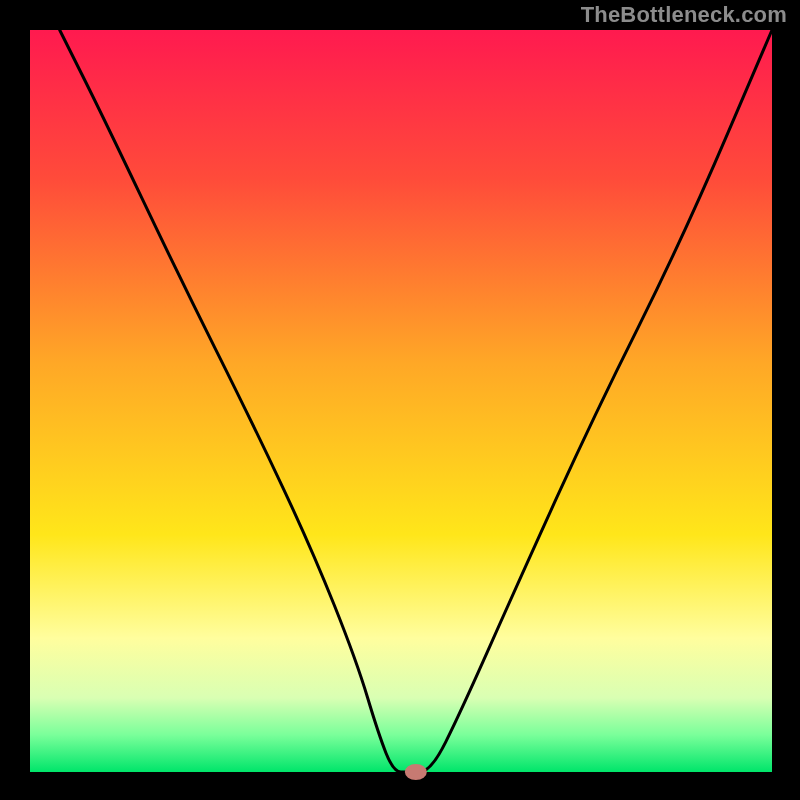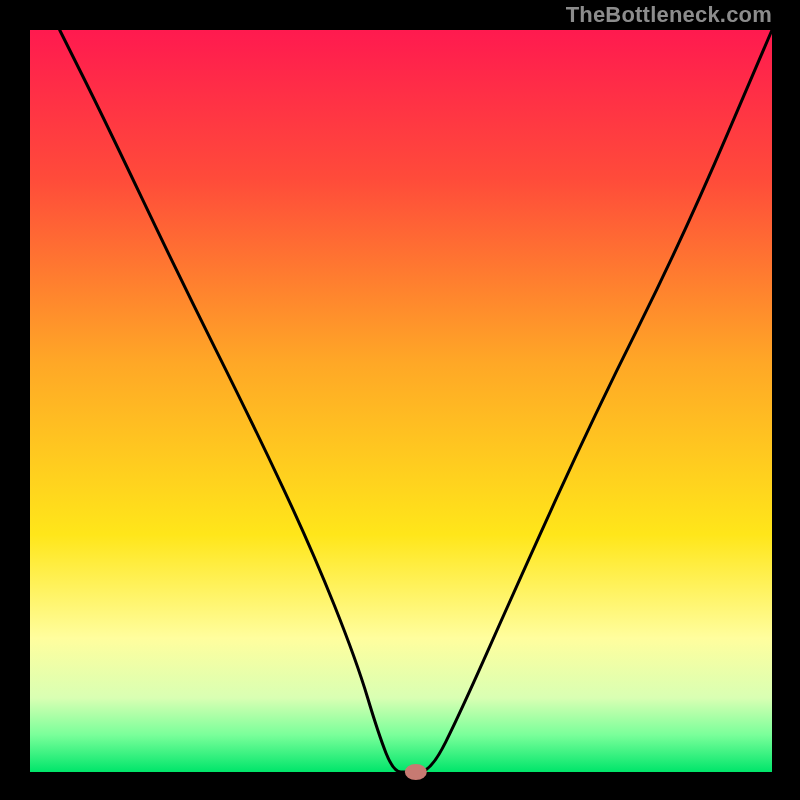--- a/index.html
+++ b/index.html
@@ -12,21 +12,21 @@
   }
   .frame {
     position: relative;
     width: 800px;
     height: 800px;
     background: #000;
   }
   .watermark {
     position: absolute;
     top: 2px;
-    right: 28px;
+    right: 13px;
     font-family: Arial, Helvetica, sans-serif;
     font-size: 22px;
     font-weight: 600;
     color: #8c8c8c;
     letter-spacing: 0.2px;
     z-index: 10;
     margin-left: 20px;
   }
   svg {
     position: absolute;

